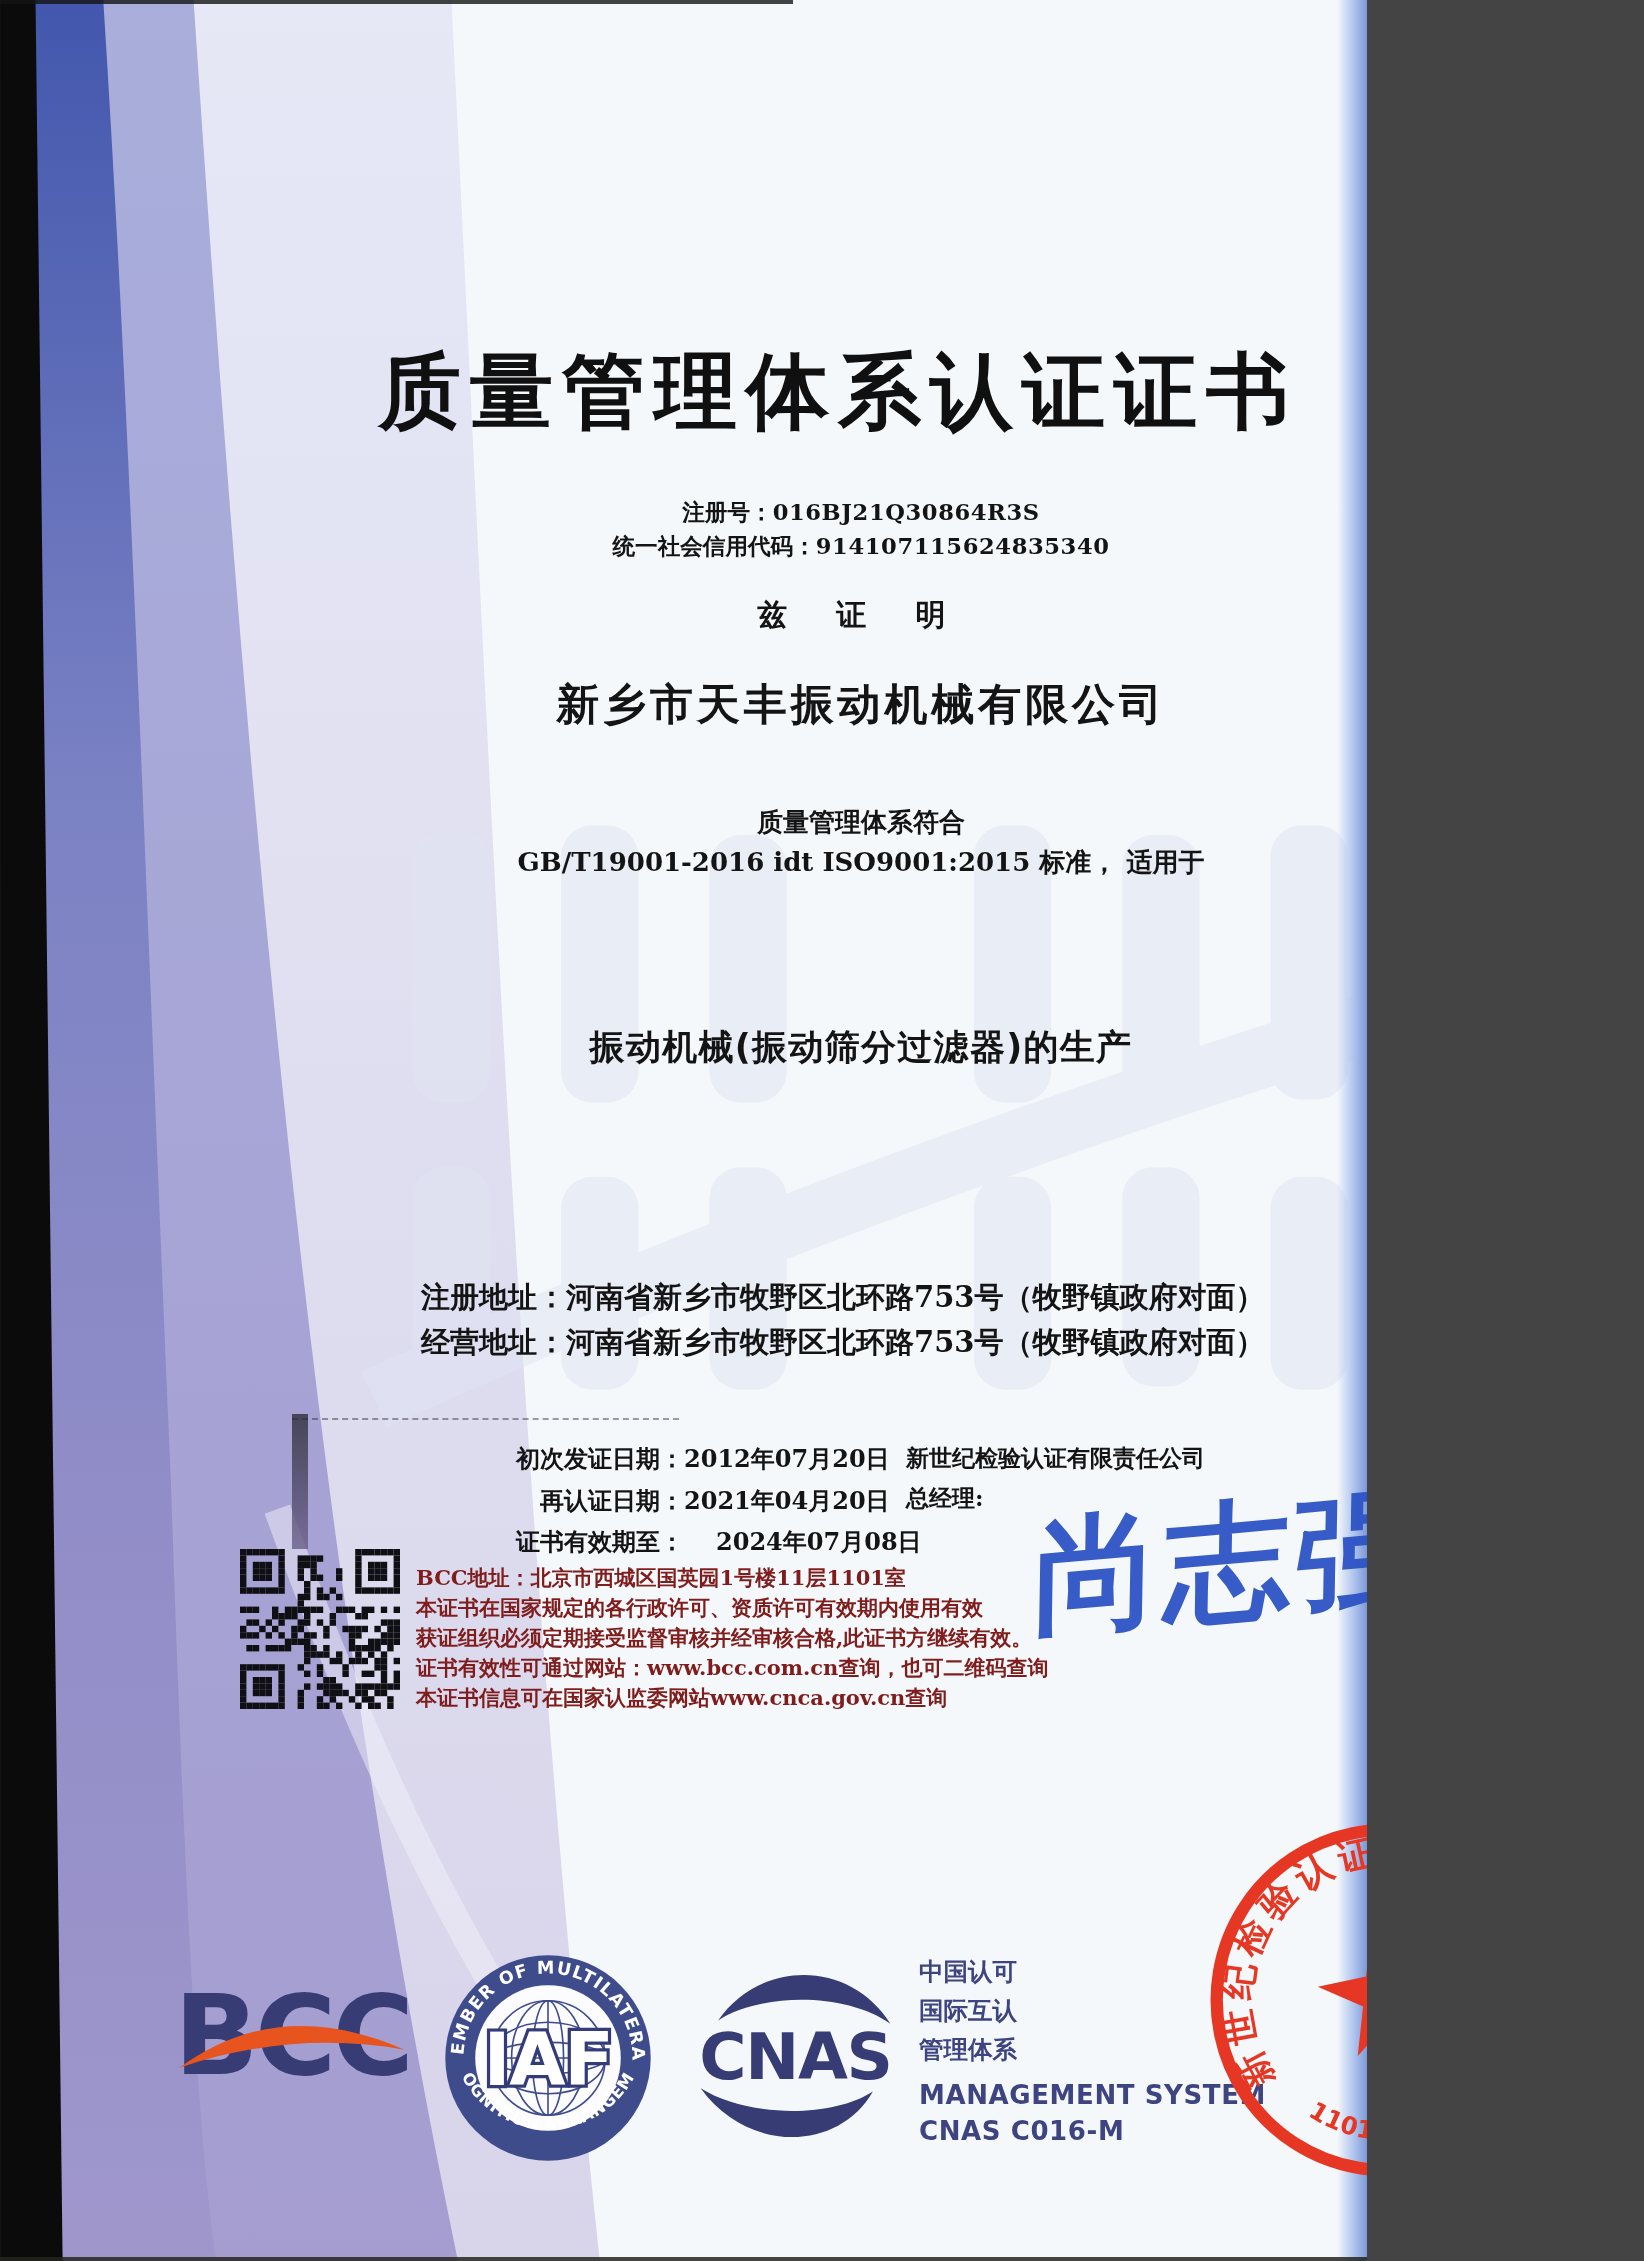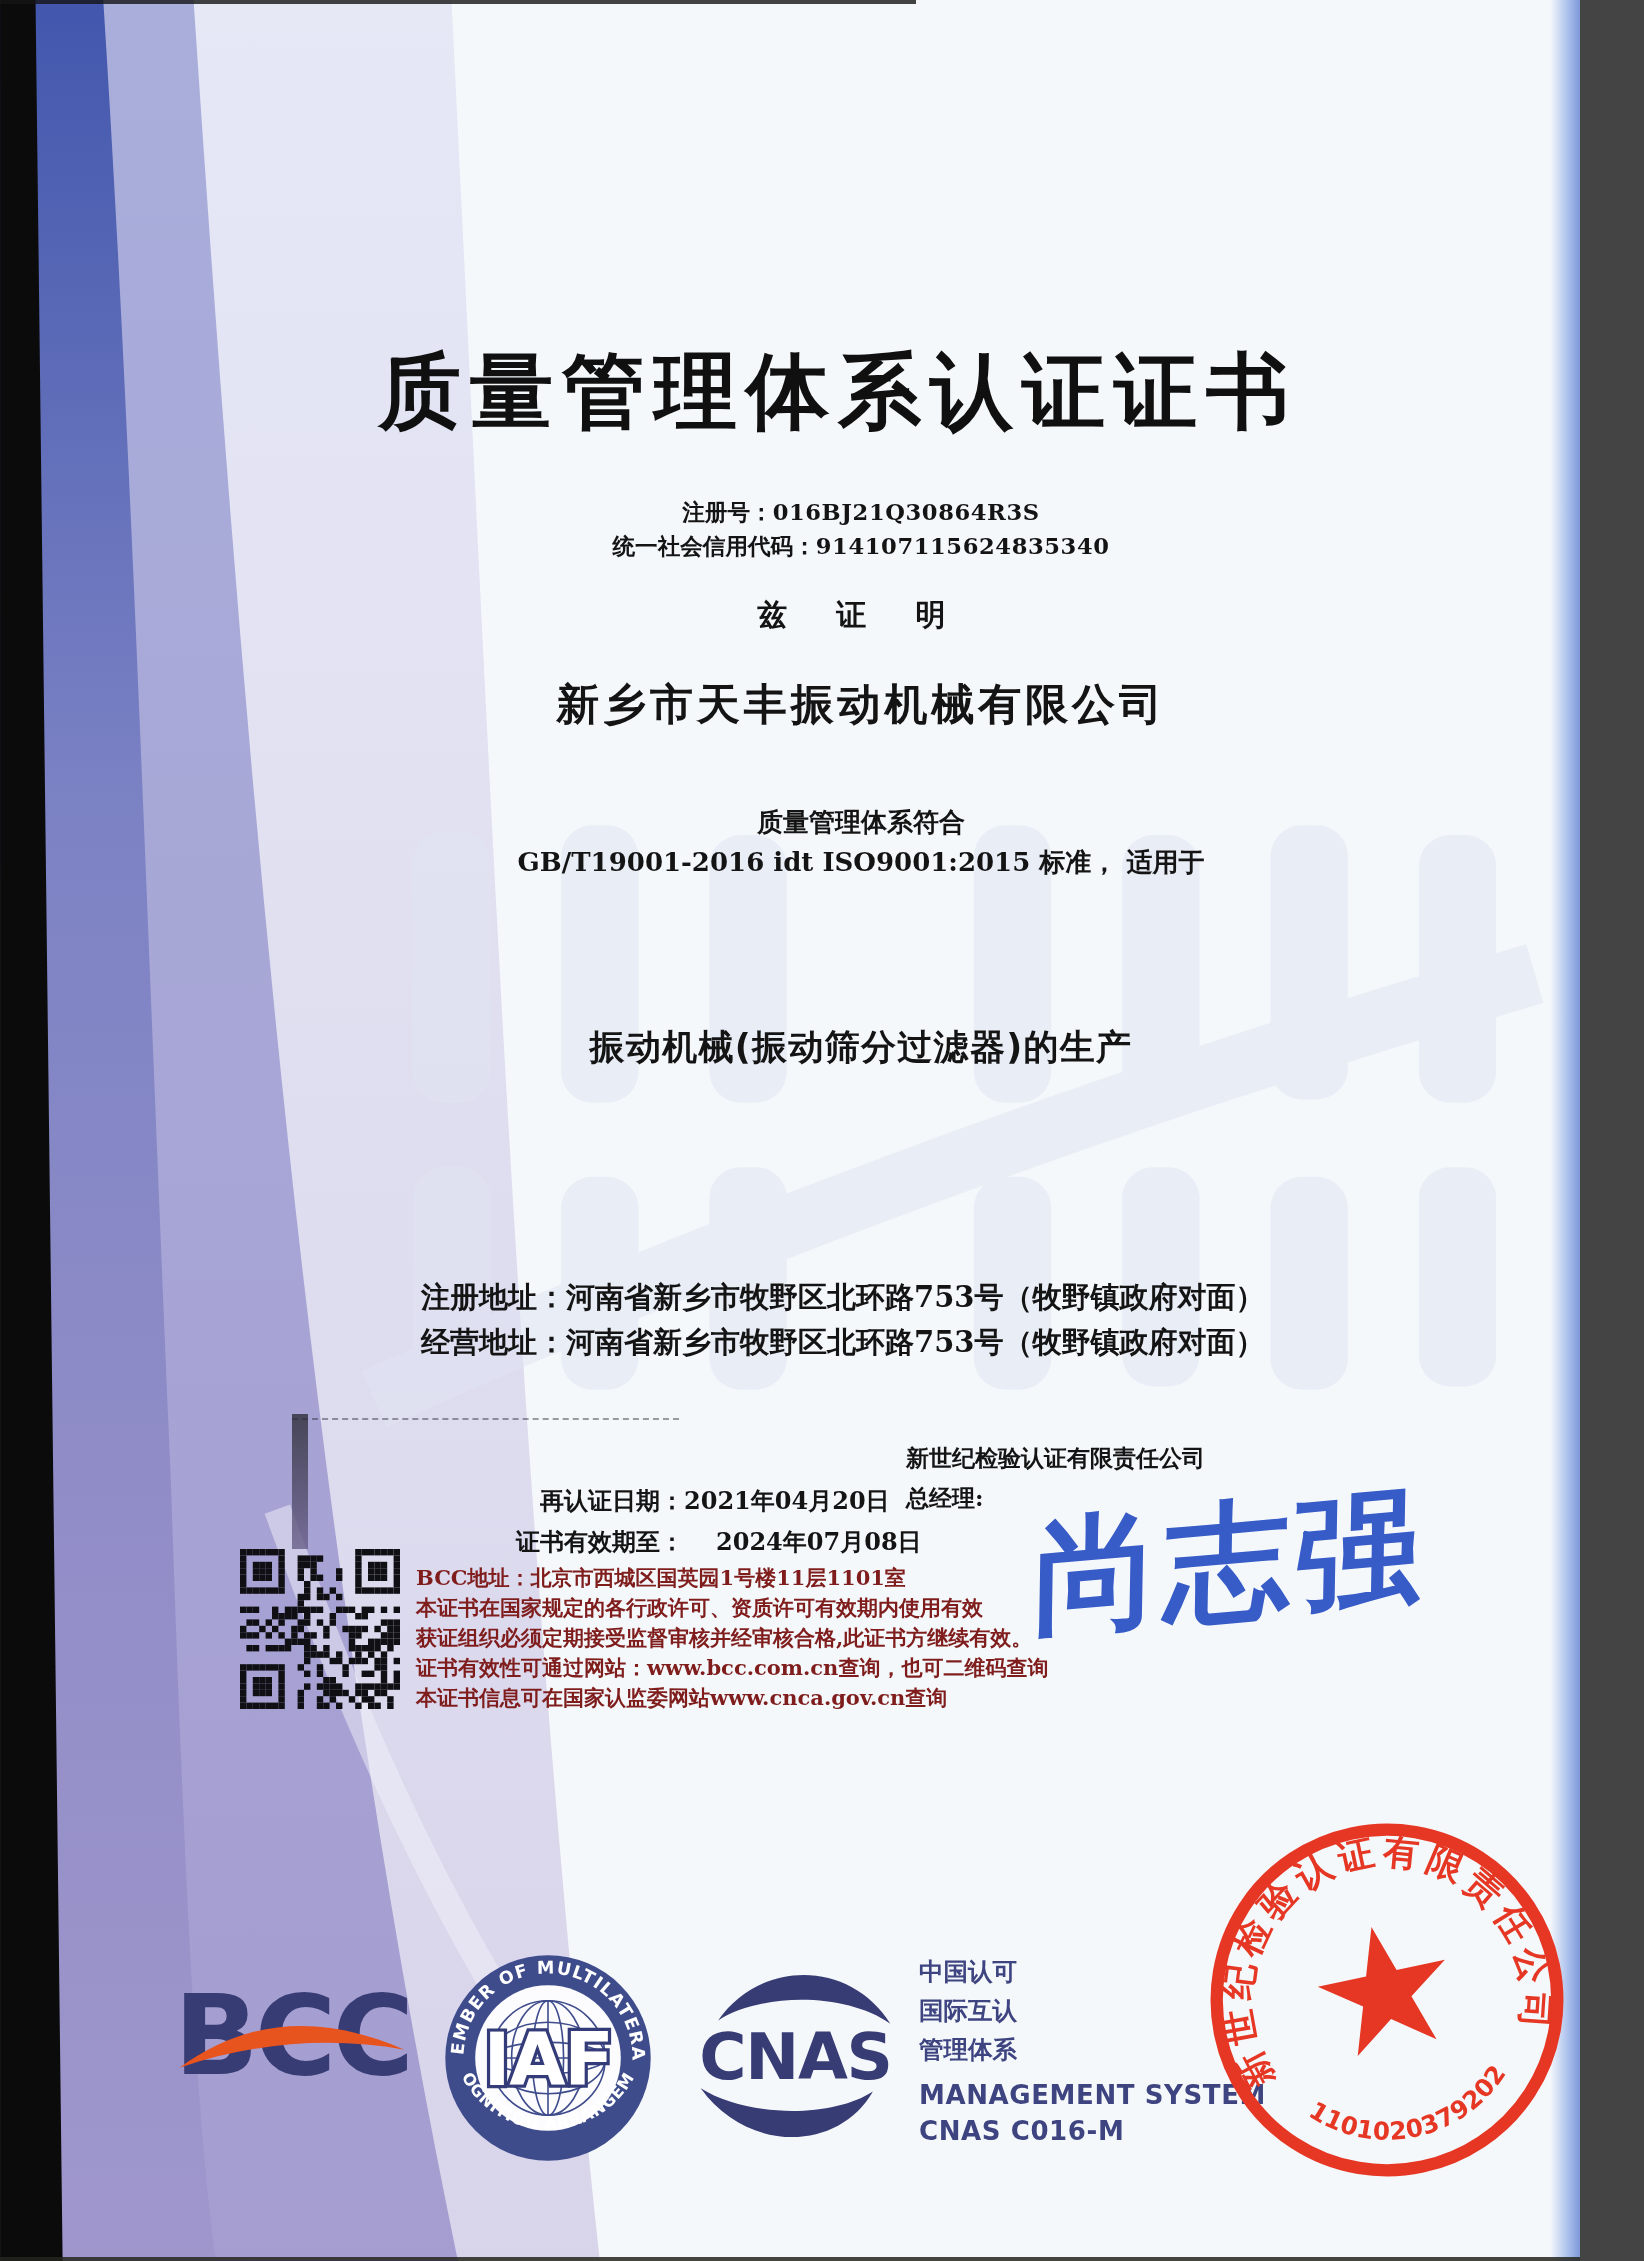--- a/index.html
+++ b/index.html
@@ -1,18 +1,18 @@
 <!DOCTYPE html>
 <html style="font-size:10.3px"><head>
 <meta charset="utf-8">
 <style>
   html,body{margin:0;padding:0;background:#444;}
   .page{
     position:relative;
-    width:1580px;height:2261px;
+    width:1367px;height:2261px;
     background:#f5f8fb;
     overflow:hidden;
     font-family:"DejaVu Sans","Liberation Sans",sans-serif;
     color:#141414;
   }
   .abs{position:absolute;}
   
   .left-art{left:0;top:0;}
   .right-strip{right:0;top:0;bottom:0;width:30px;
     background:linear-gradient(to left,#7d98d8 0%,#aac0ec 40%,rgba(245,248,252,0) 100%);}
@@ -147,20 +147,24 @@
   <div class="abs center standard">GB/T19001-2016 idt ISO9001:2015 标准， 适用于</div>
   <div class="abs center scope">振动机械(振动筛分过滤器)的生产</div>
 
   <div class="abs addr addr1">
     <span class="lab">注册地址：</span><span class="val">河南省新乡市牧野区北环路753号（牧野镇政府对面）</span>
   </div>
   <div class="abs addr addr2">
     <span class="lab">经营地址：</span><span class="val">河南省新乡市牧野区北环路753号（牧野镇政府对面）</span>
   </div>
 
+  <div class="abs date-row d1">
+    <span class="dlab">初次发证日期：</span>
+    <span>2012年07月20日</span>
+  </div>
   <div class="abs date-row d2">
     <span class="dlab">再认证日期：</span>
     <span>2021年04月20日</span>
   </div>
   <div class="abs date-row d3">
     <span class="dlab">证书有效期至：</span>
     <span>2024年07月08日</span>
   </div>
 
   <div class="abs issuer-company">新世纪检验认证有限责任公司</div>

